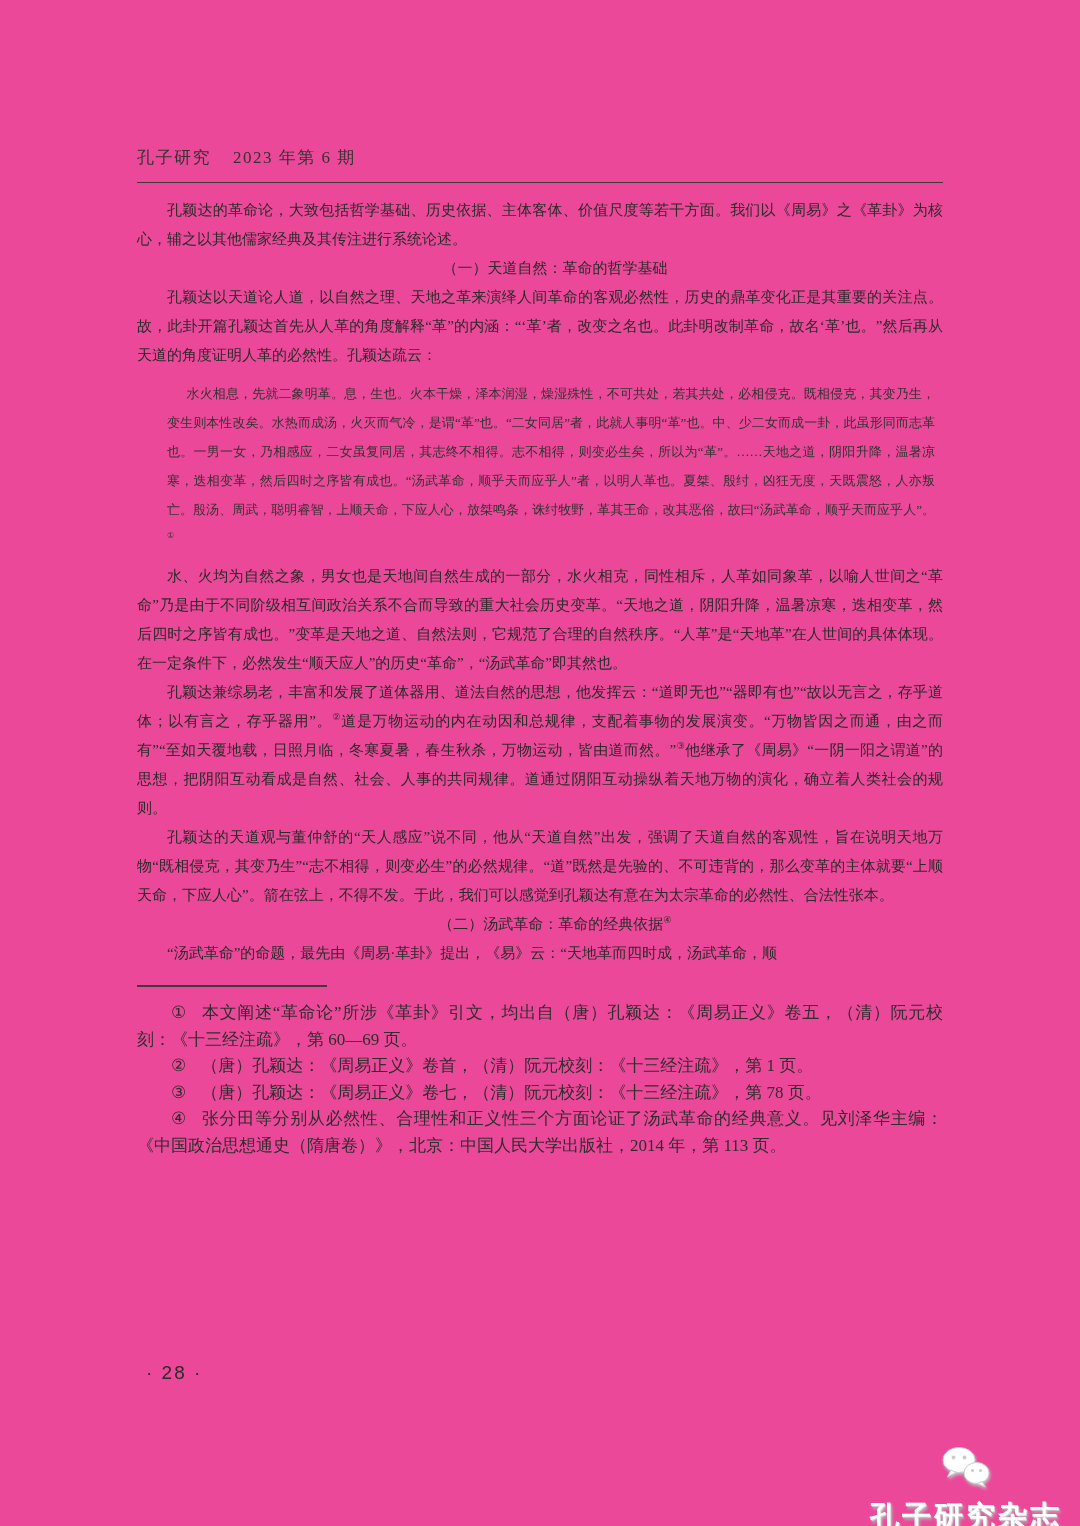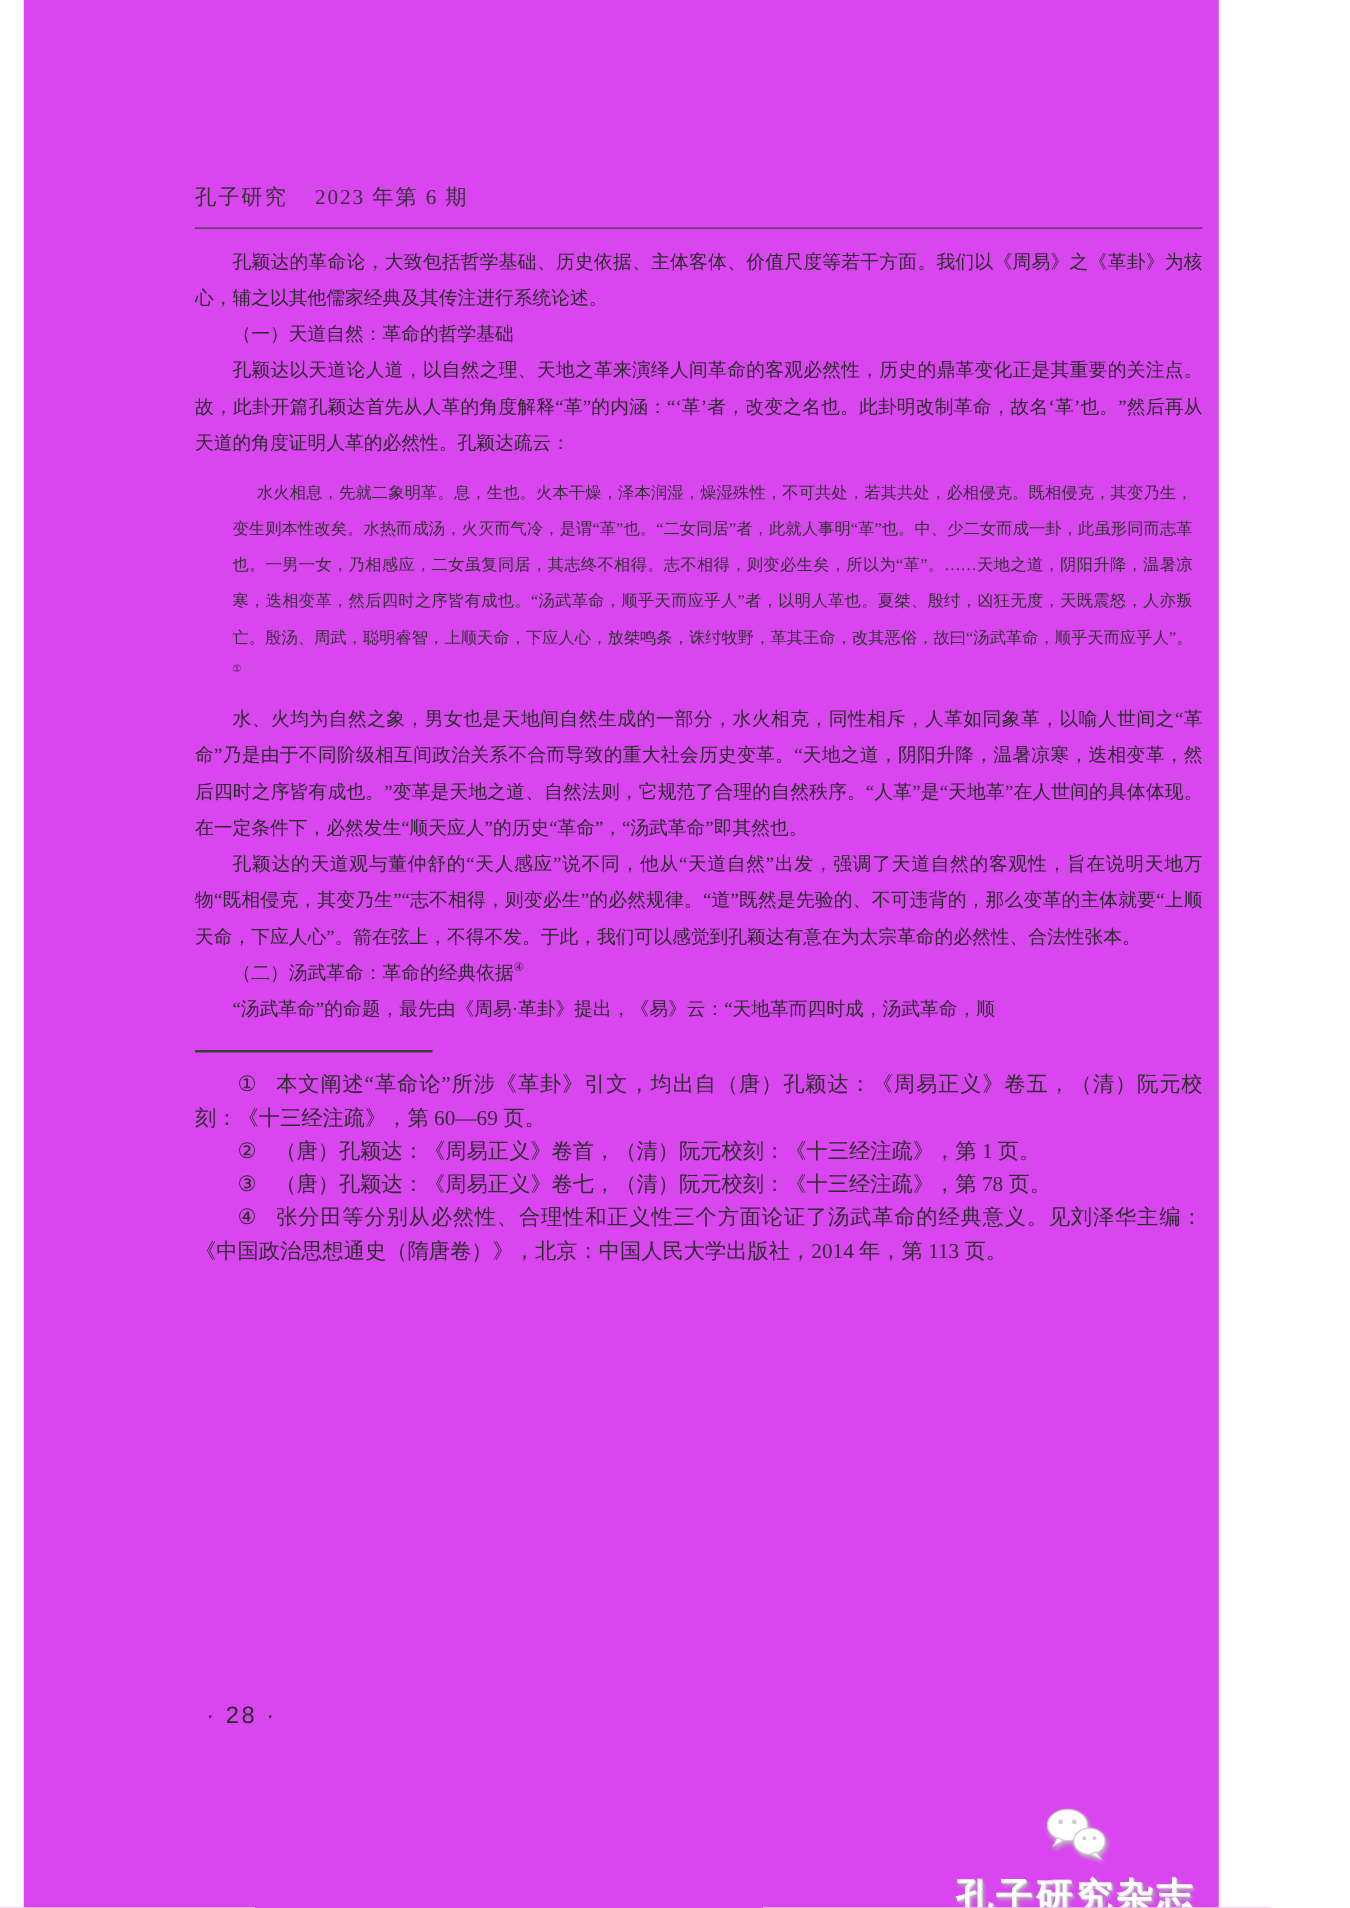--- a/index.html
+++ b/index.html
@@ -2,27 +2,26 @@
 <html><head>
 <meta charset="utf-8">
 <style>
   html, body {
     margin: 0;
     padding: 0;
     background: #ffffff;
   }
   .page {
     position: relative;
-    width: 956px;
+    width: 1080px;
     height: 1526px;
-    background: #d946ef;
+    background: #ec4899;
     color: #2b2b2b;
     font-family: "Liberation Serif", "DejaVu Serif", serif;
     overflow: hidden;
-    margin-left: 19px;
   }
   .content {
     position: absolute;
     left: 137px;
     top: 146px;
     width: 806px;
   }
   
   .page-header {
     font-size: 17px;
@@ -40,21 +39,21 @@
   }
   .body-text p {
     margin: 0;
     font-size: 15px;
     line-height: 29px;
     text-align: justify;
     text-indent: 2em;
     color: #2b2b2b;
   }
   .body-text p.heading {
-    text-align: left;
+    text-align: center;
   }
   .quote {
     margin: 9px 8px 9px 30px;
     font-size: 13px;
     line-height: 29px;
     text-align: justify;
     text-indent: 1.5em;
     color: #333;
   }
   sup {
@@ -122,20 +121,21 @@
     <div class="page-header">
       <span>孔子研究</span><span class="issue">2023 年第 6 期</span>
     </div>
 
     <div class="body-text">
       <p>孔颖达的革命论，大致包括哲学基础、历史依据、主体客体、价值尺度等若干方面。我们以《周易》之《革卦》为核心，辅之以其他儒家经典及其传注进行系统论述。</p>
       <p class="heading">（一）天道自然：革命的哲学基础</p>
       <p>孔颖达以天道论人道，以自然之理、天地之革来演绎人间革命的客观必然性，历史的鼎革变化正是其重要的关注点。故，此卦开篇孔颖达首先从人革的角度解释“革”的内涵：“‘革’者，改变之名也。此卦明改制革命，故名‘革’也。”然后再从天道的角度证明人革的必然性。孔颖达疏云：</p>
       <div class="quote">水火相息，先就二象明革。息，生也。火本干燥，泽本润湿，燥湿殊性，不可共处，若其共处，必相侵克。既相侵克，其变乃生，变生则本性改矣。水热而成汤，火灭而气冷，是谓“革”也。“二女同居”者，此就人事明“革”也。中、少二女而成一卦，此虽形同而志革也。一男一女，乃相感应，二女虽复同居，其志终不相得。志不相得，则变必生矣，所以为“革”。……天地之道，阴阳升降，温暑凉寒，迭相变革，然后四时之序皆有成也。“汤武革命，顺乎天而应乎人”者，以明人革也。夏桀、殷纣，凶狂无度，天既震怒，人亦叛亡。殷汤、周武，聪明睿智，上顺天命，下应人心，放桀鸣条，诛纣牧野，革其王命，改其恶俗，故曰“汤武革命，顺乎天而应乎人”。<sup>①</sup></div>
       <p>水、火均为自然之象，男女也是天地间自然生成的一部分，水火相克，同性相斥，人革如同象革，以喻人世间之“革命”乃是由于不同阶级相互间政治关系不合而导致的重大社会历史变革。“天地之道，阴阳升降，温暑凉寒，迭相变革，然后四时之序皆有成也。”变革是天地之道、自然法则，它规范了合理的自然秩序。“人革”是“天地革”在人世间的具体体现。在一定条件下，必然发生“顺天应人”的历史“革命”，“汤武革命”即其然也。</p>
+      <p>孔颖达兼综易老，丰富和发展了道体器用、道法自然的思想，他发挥云：“道即无也”“器即有也”“故以无言之，存乎道体；以有言之，存乎器用”。<sup>②</sup>道是万物运动的内在动因和总规律，支配着事物的发展演变。“万物皆因之而通，由之而有”“至如天覆地载，日照月临，冬寒夏暑，春生秋杀，万物运动，皆由道而然。”<sup>③</sup>他继承了《周易》“一阴一阳之谓道”的思想，把阴阳互动看成是自然、社会、人事的共同规律。道通过阴阳互动操纵着天地万物的演化，确立着人类社会的规则。</p>
       <p>孔颖达的天道观与董仲舒的“天人感应”说不同，他从“天道自然”出发，强调了天道自然的客观性，旨在说明天地万物“既相侵克，其变乃生”“志不相得，则变必生”的必然规律。“道”既然是先验的、不可违背的，那么变革的主体就要“上顺天命，下应人心”。箭在弦上，不得不发。于此，我们可以感觉到孔颖达有意在为太宗革命的必然性、合法性张本。</p>
       <p class="heading">（二）汤武革命：革命的经典依据<sup>④</sup></p>
       <p>“汤武革命”的命题，最先由《周易·革卦》提出，《易》云：“天地革而四时成，汤武革命，顺</p>
     </div>
 
     <div class="fn-sep"></div>
 
     <div class="footnotes">
       <p><span class="fn-marker">①</span><span>本文阐述“革命论”所涉《革卦》引文，均出自（唐）孔颖达：《周易正义》卷五，（清）阮元校刻：《十三经注疏》，第 60—69 页。</span></p>
       <p><span class="fn-marker">②</span><span>（唐）孔颖达：《周易正义》卷首，（清）阮元校刻：《十三经注疏》，第 1 页。</span></p>

